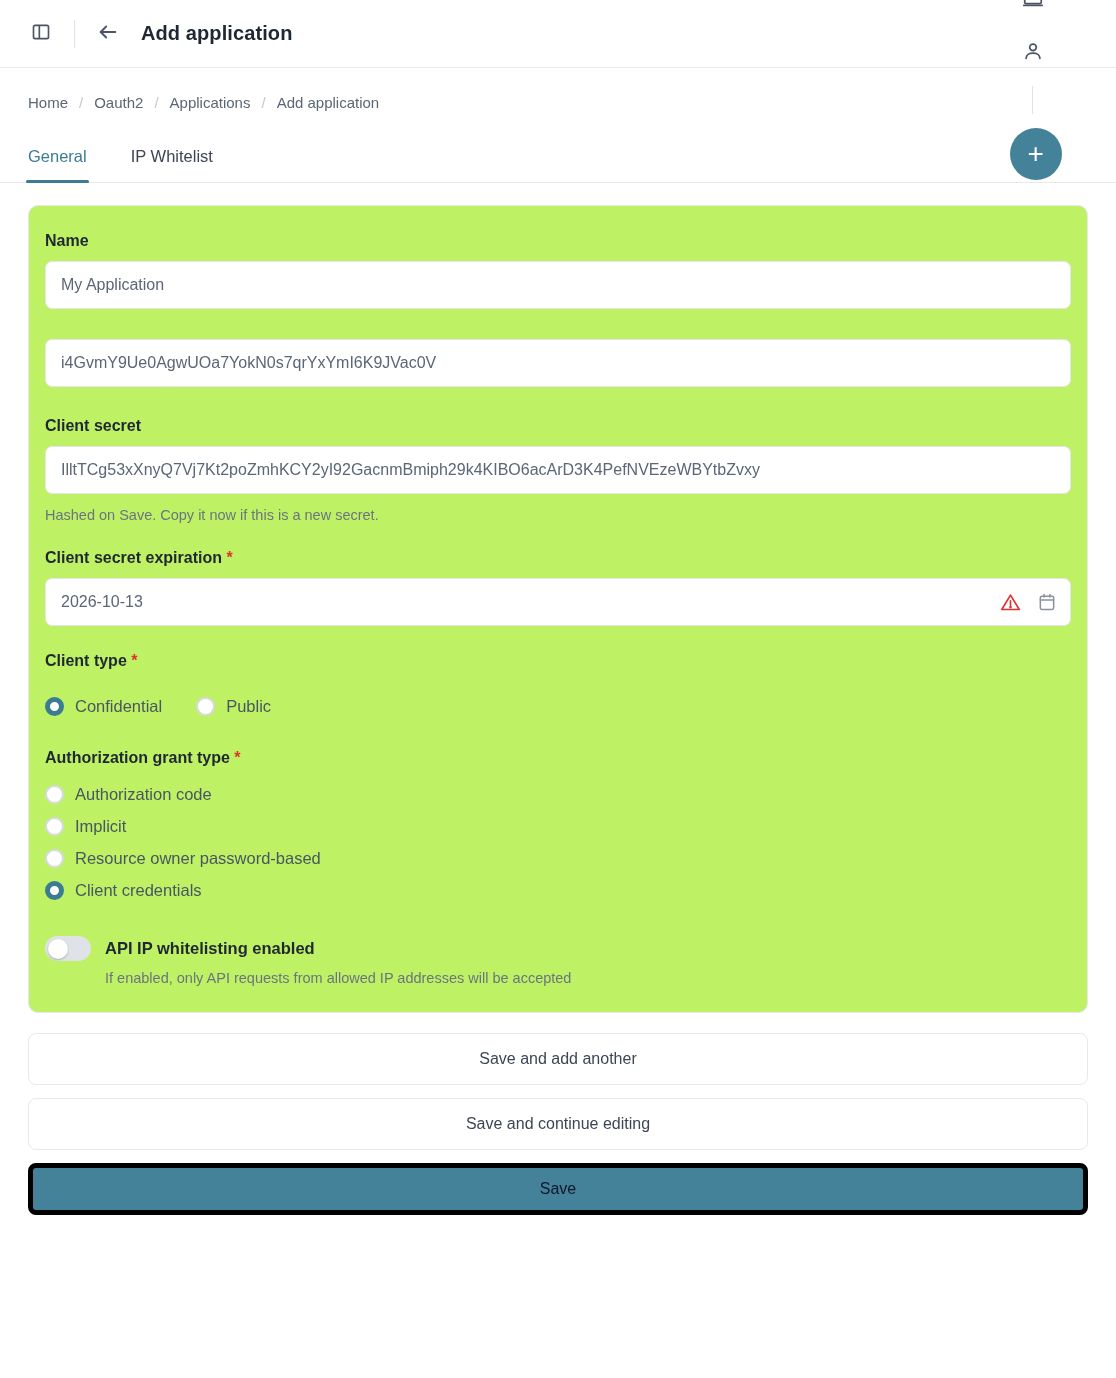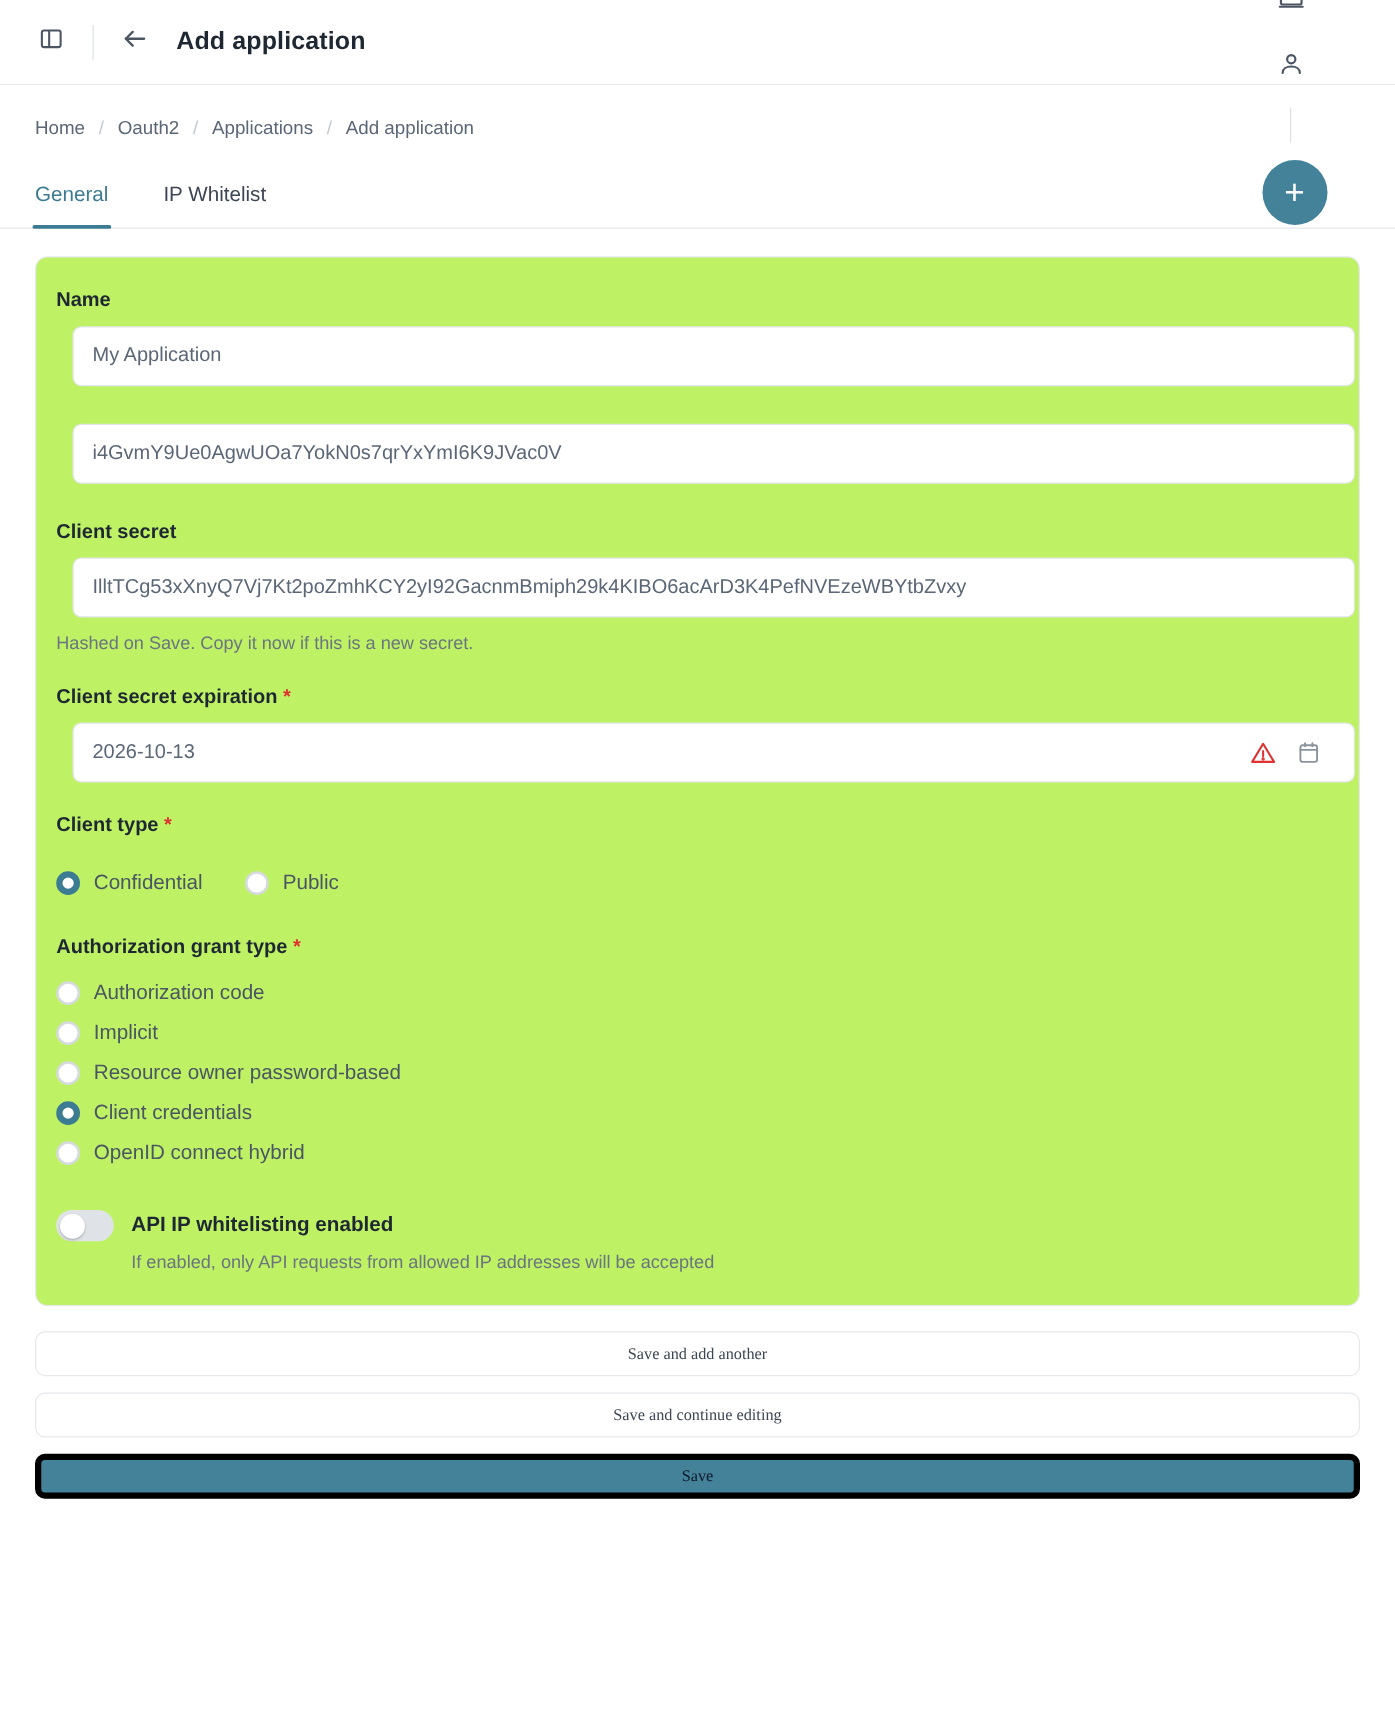--- a/index.html
+++ b/index.html
@@ -142,21 +142,20 @@
     border-radius: 7px;
     padding: 0 15px;
     font-size: 16px;
     font-family: "Liberation Sans", sans-serif;
     color: #5b6676;
     background: #fff;
     outline: none;
     white-space: nowrap;
     overflow: hidden;
     text-overflow: clip;
-    margin-left: 13px;
   }
   .input::placeholder { color: #9aa3ae; }
 
   .help {
     font-size: 14.5px;
     color: #6b7480;
     margin-top: 13px;
   }
 
   .gap-lg { height: 30px; }
@@ -231,24 +230,24 @@
     font-size: 14.5px;
     color: #6b7480;
     margin-top: 9px;
     margin-left: 60px;
   }
 
   
   .actions { padding: 20px 28px 0 28px; }
   .btn {
     width: 100%;
-    height: 36px;
+    height: 52px;
     border-radius: 8px;
-    font-size: 13px;
-    font-family: Liberation Serif, serif;
+    font-size: 16px;
+    font-family: Liberation Sans, sans-serif;
     display: flex; align-items: center; justify-content: center;
     cursor: pointer;
     margin-bottom: 13px;
   }
   .btn-outline {
     background: #fff;
     border: 1px solid #e6e8ec;
     color: #3d4654;
   }
   .btn-primary {
@@ -410,24 +409,20 @@
           <span class="radio-label">Implicit</span>
         </div>
         <div class="radio">
           <span class="dot"></span>
           <span class="radio-label">Resource owner password-based</span>
         </div>
         <div class="radio checked">
           <span class="dot"></span>
           <span class="radio-label">Client credentials</span>
         </div>
-        <div class="radio">
-          <span class="dot"></span>
-          <span class="radio-label">OpenID connect hybrid</span>
-        </div>
       </div>
     </div>
 
     <div class="toggle-block">
       <div class="toggle-row">
         <div class="switch">
           <span class="knob"></span>
         </div>
         <div class="toggle-title">API IP whitelisting enabled</div>
       </div>

